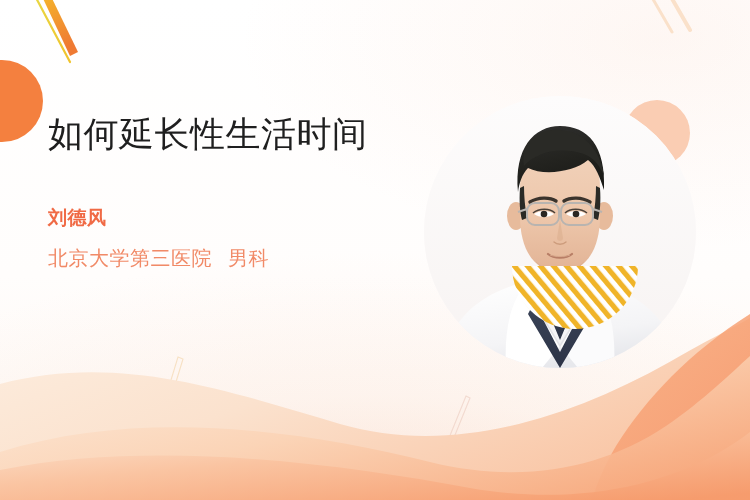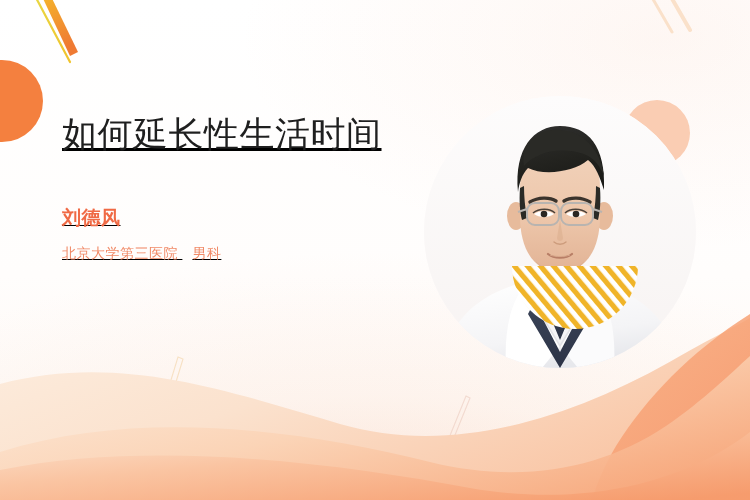--- a/index.html
+++ b/index.html
@@ -36,24 +36,23 @@
     position: absolute;
     inset: 0;
     width: 750px;
     height: 500px;
     pointer-events: none;
   }
 
   
   .text-block {
     position: absolute;
-    left: 62px;
+    left: 48px;
     top: 112px;
     width: 350px;
-    text-decoration: underline;
   }
   .title {
     font-size: 35px;
     line-height: 1.28;
     font-weight: 400;
     color: #1f1f1f;
     letter-spacing: 0.5px;
     margin: 0;
     word-break: break-all;
   }
@@ -71,21 +70,21 @@
   }
   .doctor-rank {
     font-size: 18px;
     font-weight: 400;
     color: #f5805c;
     margin-left: 16px;
     letter-spacing: 0.5px;
   }
   .hospital-line {
     margin-top: 14px;
-    font-size: 14px;
+    font-size: 20px;
     font-weight: 400;
     color: #f18a67;
     letter-spacing: 0.5px;
     white-space: nowrap;
   }
   .hospital-dept {
     margin-left: 10px;
   }
 
   

